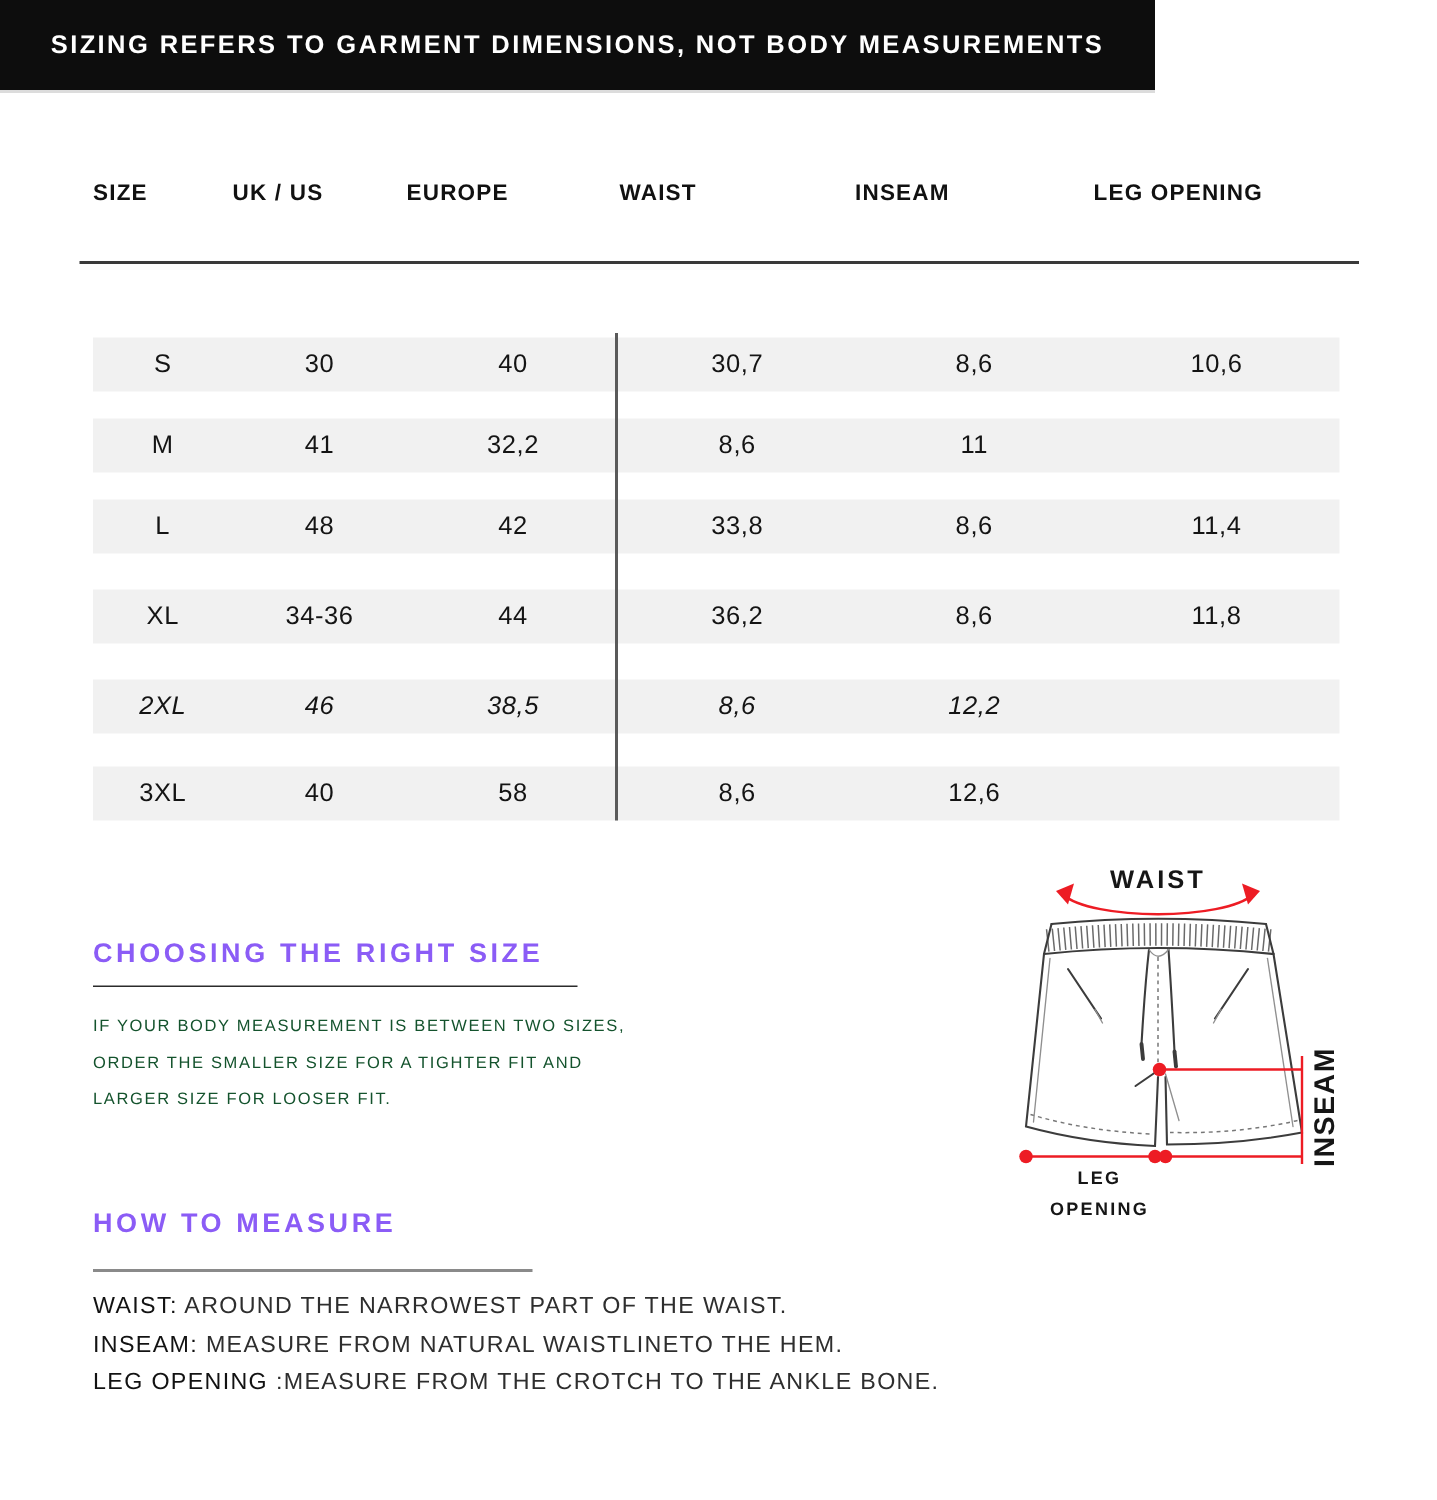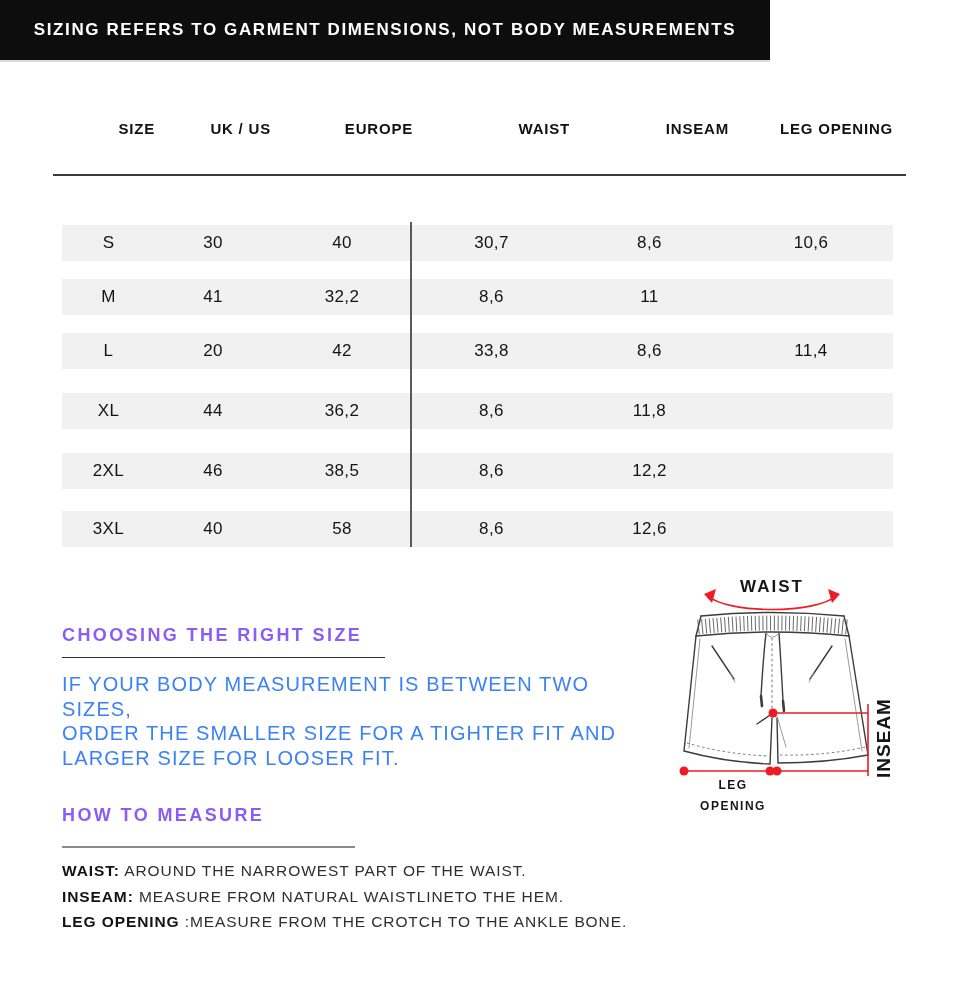--- a/index.html
+++ b/index.html
@@ -24,52 +24,52 @@
   .banner span{
     color:var(--banner-fg);font-size:17px;font-weight:bold;letter-spacing:1.6px;
   }
 
   
   .tgrid{display:grid;grid-template-columns:93px 116px 142px 157px 159px 164px;}
   .thead{
     position:absolute;left:62px;top:118px;width:831px;height:22px;
   }
   .hcell{
-    text-align:right;font-size:15px;font-weight:bold;letter-spacing:0.8px;
+    text-align:left;font-size:15px;font-weight:bold;letter-spacing:0.8px;
     line-height:22px;color:#111;white-space:nowrap;
   }
   .thead-rule{
     position:absolute;left:53px;top:174px;width:853px;height:2px;background:#3a3a3a;
   }
   .tbody{position:absolute;left:62px;top:225px;width:831px;}
   .trow{height:36px;background:var(--row-stripe);}
   .trow:nth-child(1),.trow:nth-child(2){margin-bottom:18px;}
   .trow:nth-child(3),.trow:nth-child(4){margin-bottom:24px;}
-  .trow:nth-child(5){margin-bottom:22px;}
+  .trow:nth-child(5){margin-bottom:22px;font-style:italic;}
   .tcell{
     text-align:center;font-size:17px;line-height:36px;letter-spacing:0.4px;color:#141414;
     white-space:nowrap;
   }
   .vdivider{
     position:absolute;left:410px;top:222px;width:2px;height:325px;background:#5a5a5a;
   }
 
   
   .section{position:absolute;left:62px;}
   .section h2{
     font-size:18px;font-weight:bold;letter-spacing:2.4px;color:#8b5cf6;line-height:20px;
     white-space:nowrap;
   }
   .choose{top:625px;width:560px;}
   .rule-dark{margin-top:12px;width:323px;height:1px;background:#2b2b2b;}
-  .choose-text{margin-top:14px;font-size:20px;letter-spacing:1.1px;line-height:24.5px;color:#3b82f6;}
+  .choose-text{margin-top:14px;font-size:11px;letter-spacing:1.1px;line-height:24.5px;color:#14532d;}
   .measure{top:776px;width:620px;margin-top:29px;}
   .rule-gray{margin-top:21px;width:293px;height:2px;background:#8a8a8a;}
   .measure-list{margin-top:10px;font-size:15.5px;letter-spacing:0.9px;line-height:25.5px;color:#2e2e2e;}
-  .mlabel{font-weight:bold;color:#121212;}
+  .mlabel{font-weight:normal;color:#121212;}
 
   
   .diagram{position:absolute;left:660px;top:570px;width:298px;height:250px;}
   .diagram svg{position:absolute;left:0;top:0;}
   .dlabel{position:absolute;font-weight:bold;color:#161616;white-space:nowrap;}
   .waist-label{left:52px;top:7px;width:120px;text-align:center;font-size:17px;letter-spacing:2px;}
   .inseam-label{left:184px;top:158px;width:80px;height:20px;line-height:20px;text-align:center;
     font-size:19px;letter-spacing:1px;transform:rotate(-90deg);}
   .legopen-label{left:3px;top:205px;width:140px;text-align:center;font-size:12px;
     letter-spacing:1.5px;line-height:21px;}
@@ -110,28 +110,29 @@
       </div>
       <div class="trow tgrid">
         <div class="tcell">M</div>
         <div class="tcell">41</div>
         <div class="tcell">32,2</div>
         <div class="tcell">8,6</div>
         <div class="tcell">11</div>
       </div>
       <div class="trow tgrid">
         <div class="tcell">L</div>
-        <div class="tcell">20</div>
+        <div class="tcell">48</div>
         <div class="tcell">42</div>
         <div class="tcell">33,8</div>
         <div class="tcell">8,6</div>
         <div class="tcell">11,4</div>
       </div>
       <div class="trow tgrid">
         <div class="tcell">XL</div>
+        <div class="tcell">34-36</div>
         <div class="tcell">44</div>
         <div class="tcell">36,2</div>
         <div class="tcell">8,6</div>
         <div class="tcell">11,8</div>
       </div>
       <div class="trow tgrid">
         <div class="tcell">2XL</div>
         <div class="tcell">46</div>
         <div class="tcell">38,5</div>
         <div class="tcell">8,6</div>

